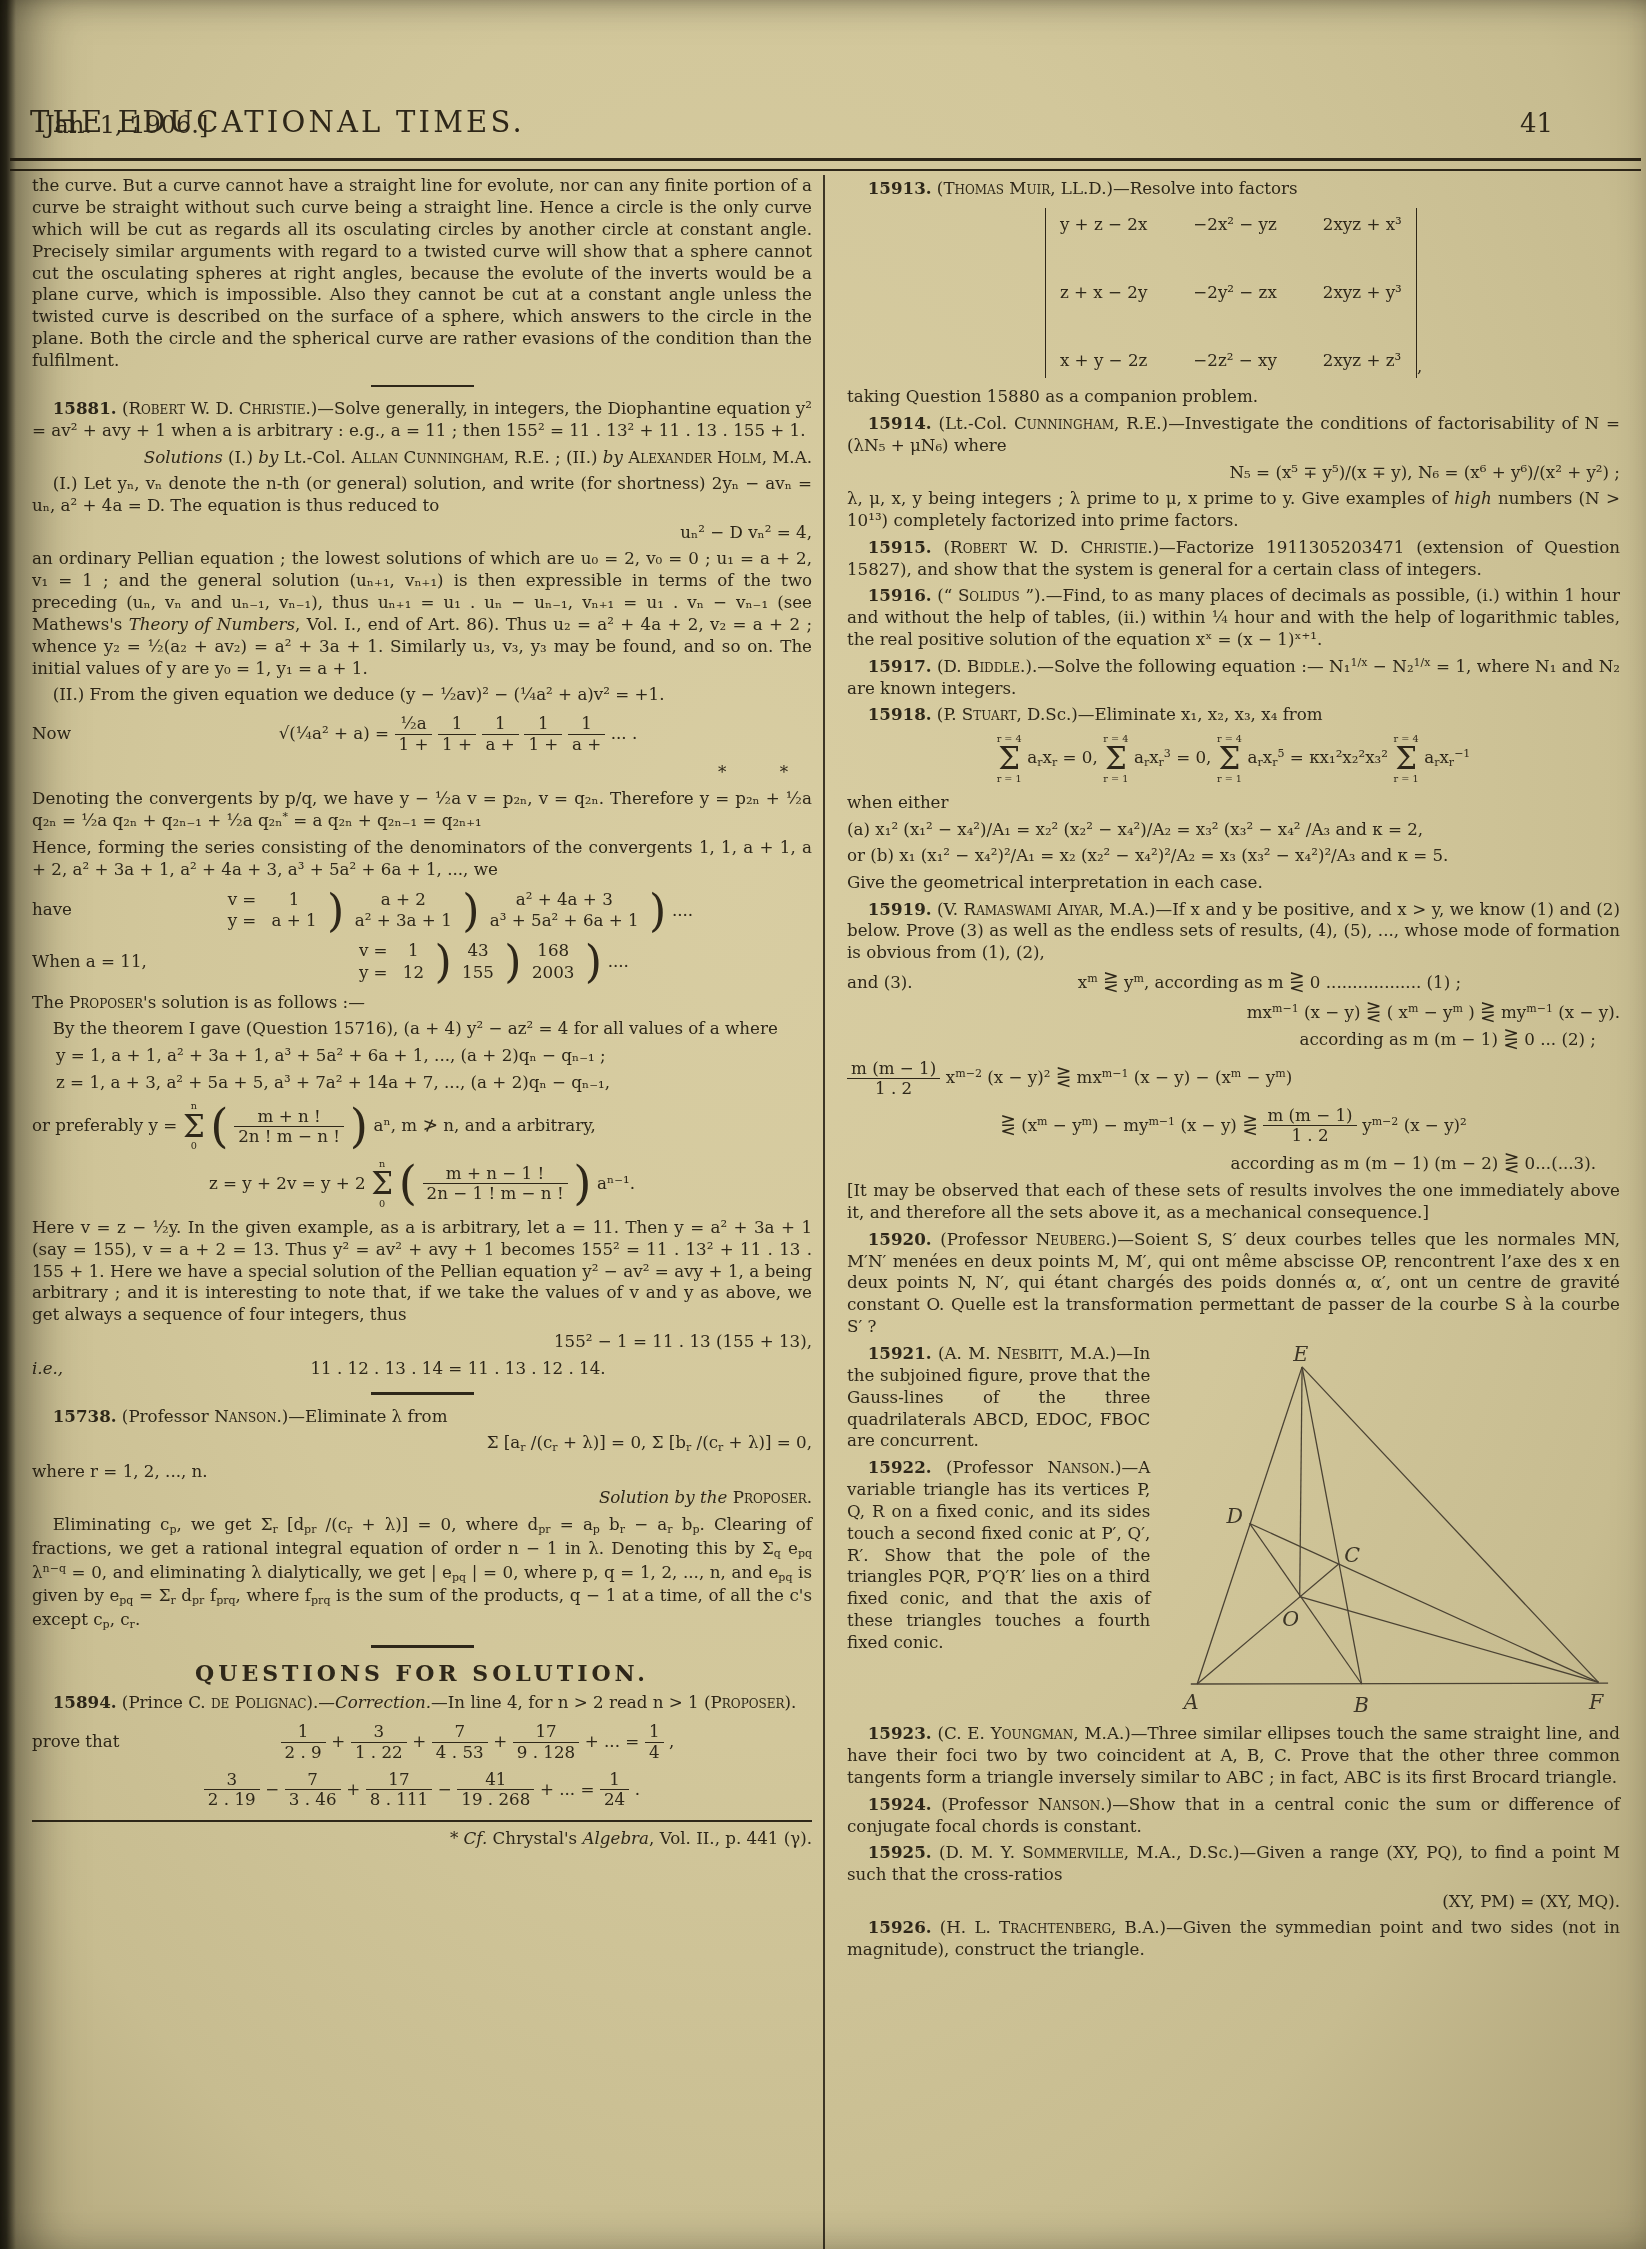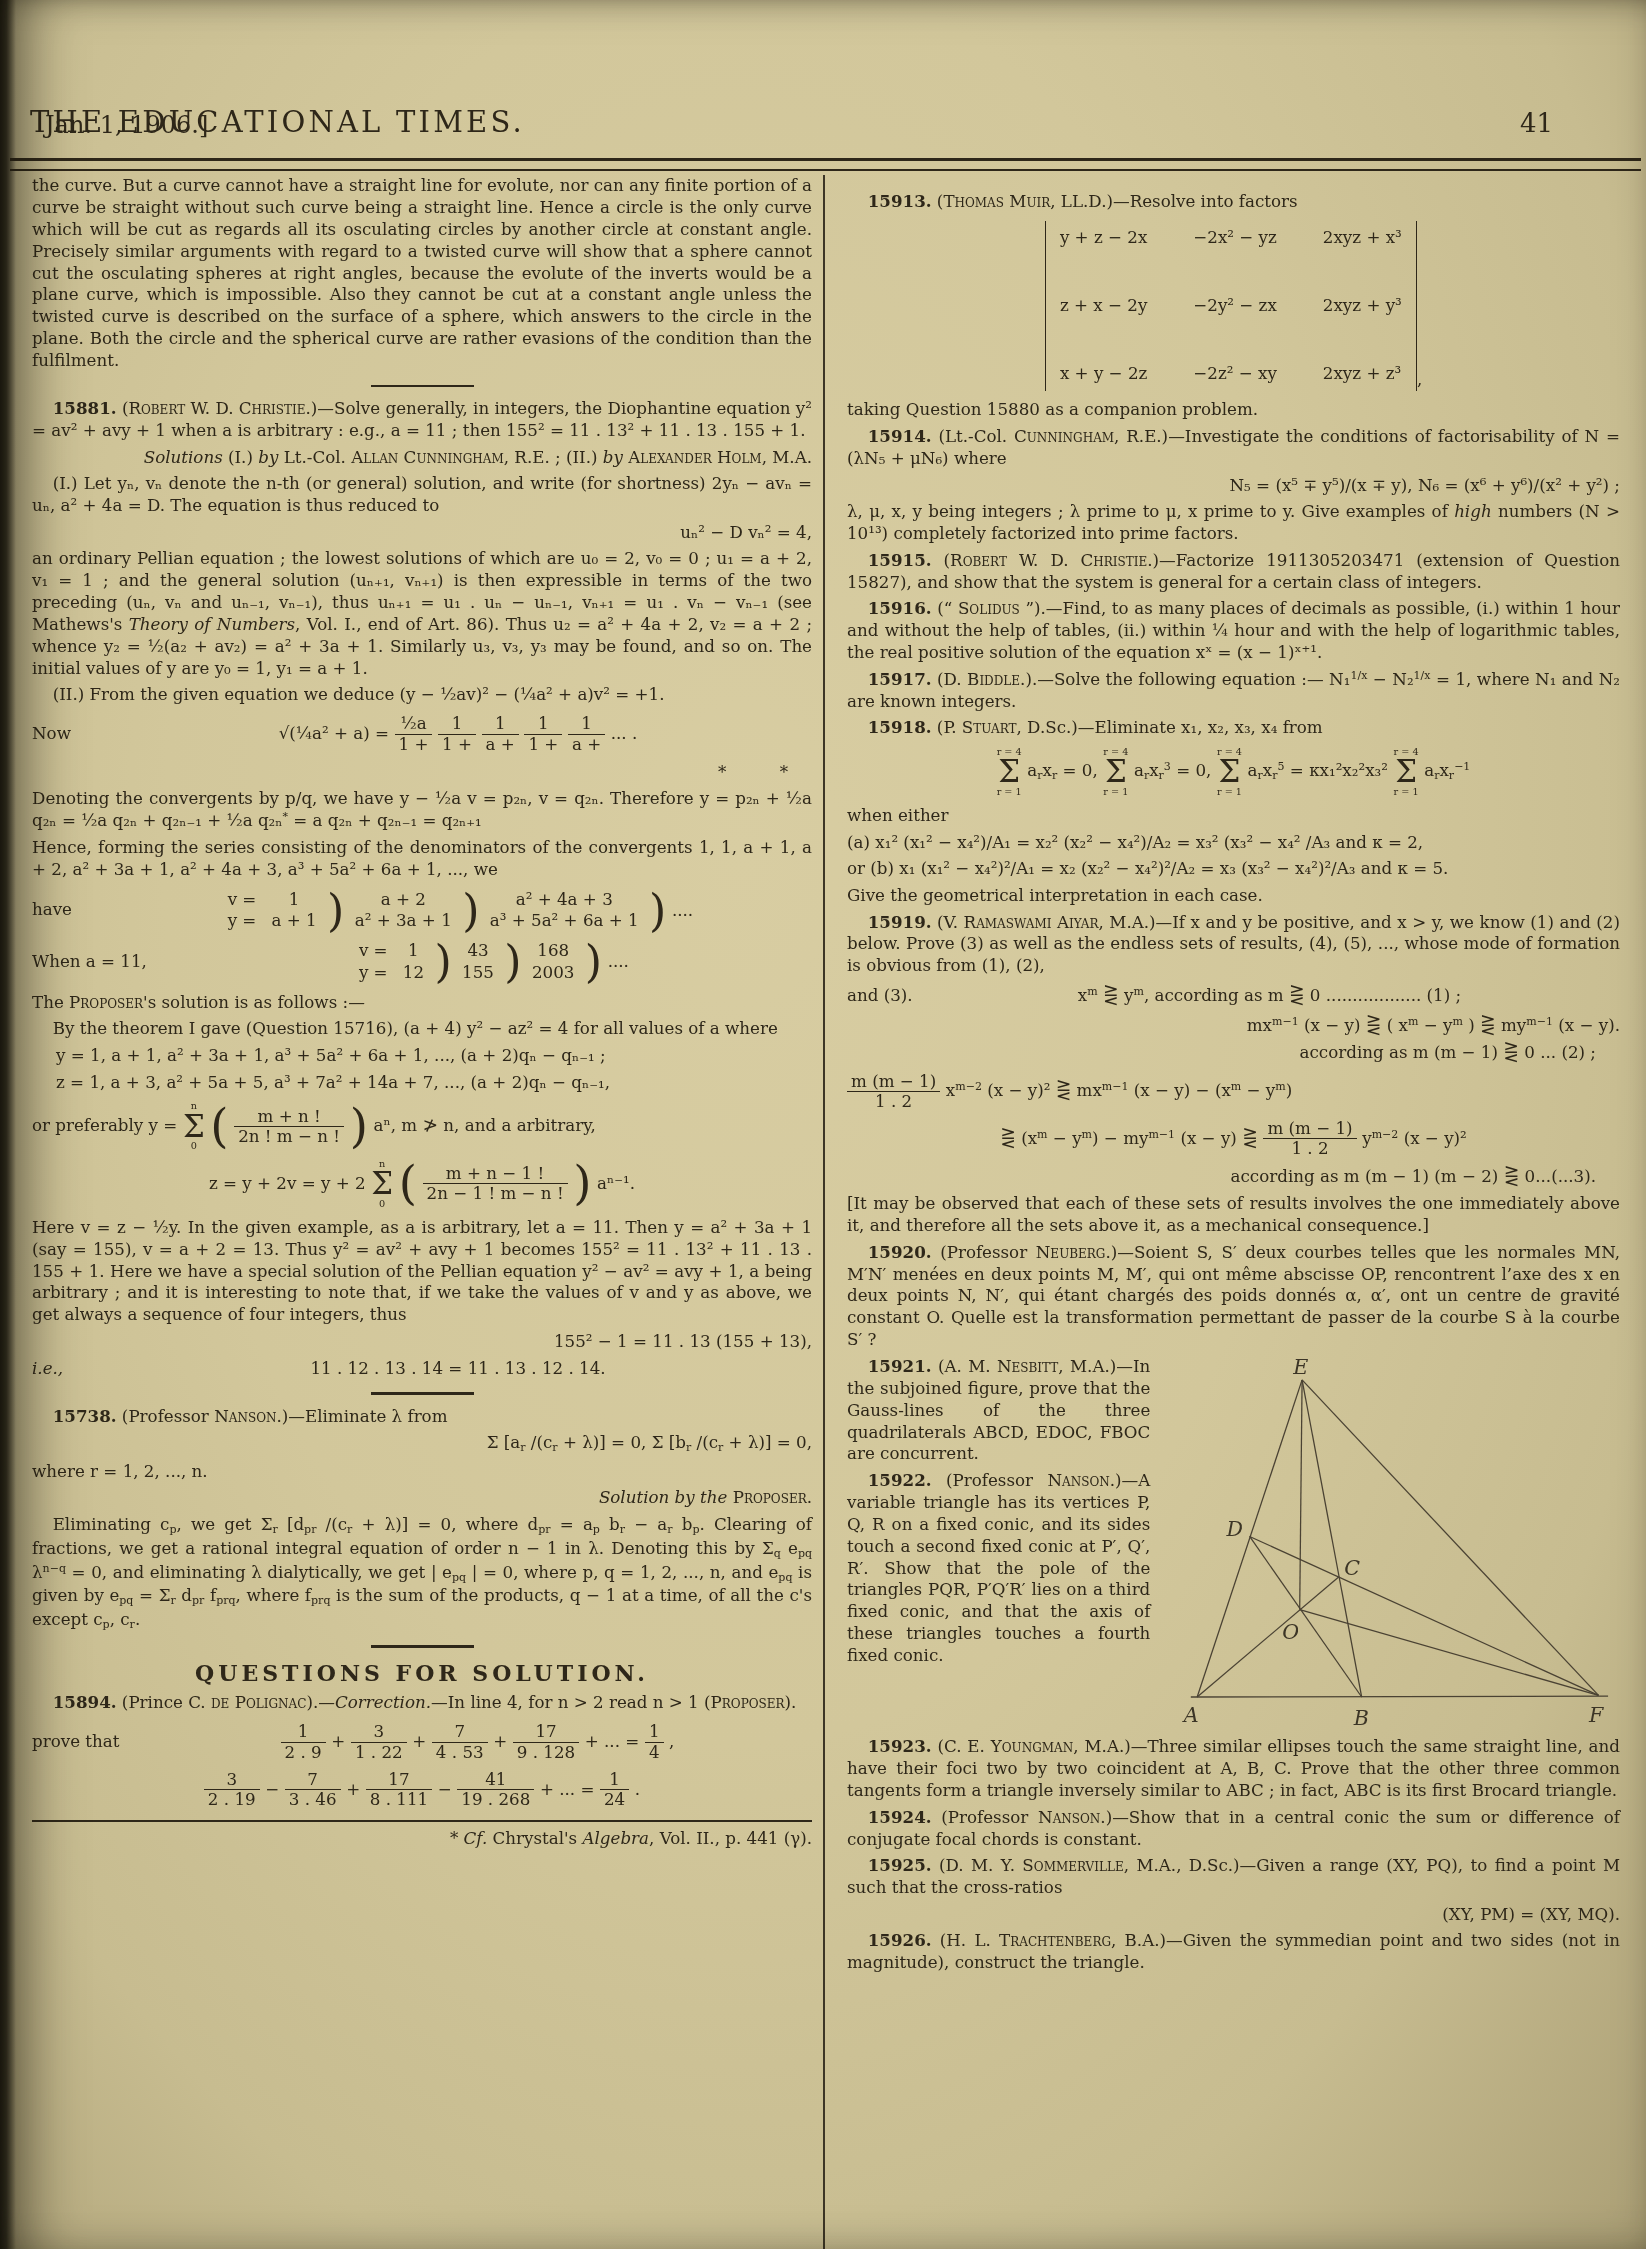--- a/index.html
+++ b/index.html
@@ -274,21 +274,21 @@
           <span class="den">24</span>
         </span>
       <span>.</span>
     </div>
 
     <div class="fnrule"></div>
     <p class="center"><span>* </span><span class="i">Cf.</span><span> Chrystal's </span><span class="i">Algebra</span><span>, Vol. II., p. 441 (γ).</span></p>
   </div>
 
   <div class="col col-right">
-    <p class="q" style="margin-top:16px"><span class="b">15913.</span><span class="sc">  (Thomas Muir</span><span>, LL.D.)—Resolve into factors</span></p>
+    <p class="q" style="margin-top:3px"><span class="b">15913.</span><span class="sc">  (Thomas Muir</span><span>, LL.D.)—Resolve into factors</span></p>
 
     <div class="detwrap">
       <span class="det">
         <span>y + z − 2x</span>
           <span>−2x² − yz</span>
           <span>2xyz + x³</span>
         <span>z + x − 2y</span>
           <span>−2y² − zx</span>
           <span>2xyz + y³</span>
         <span>x + y − 2z</span>

